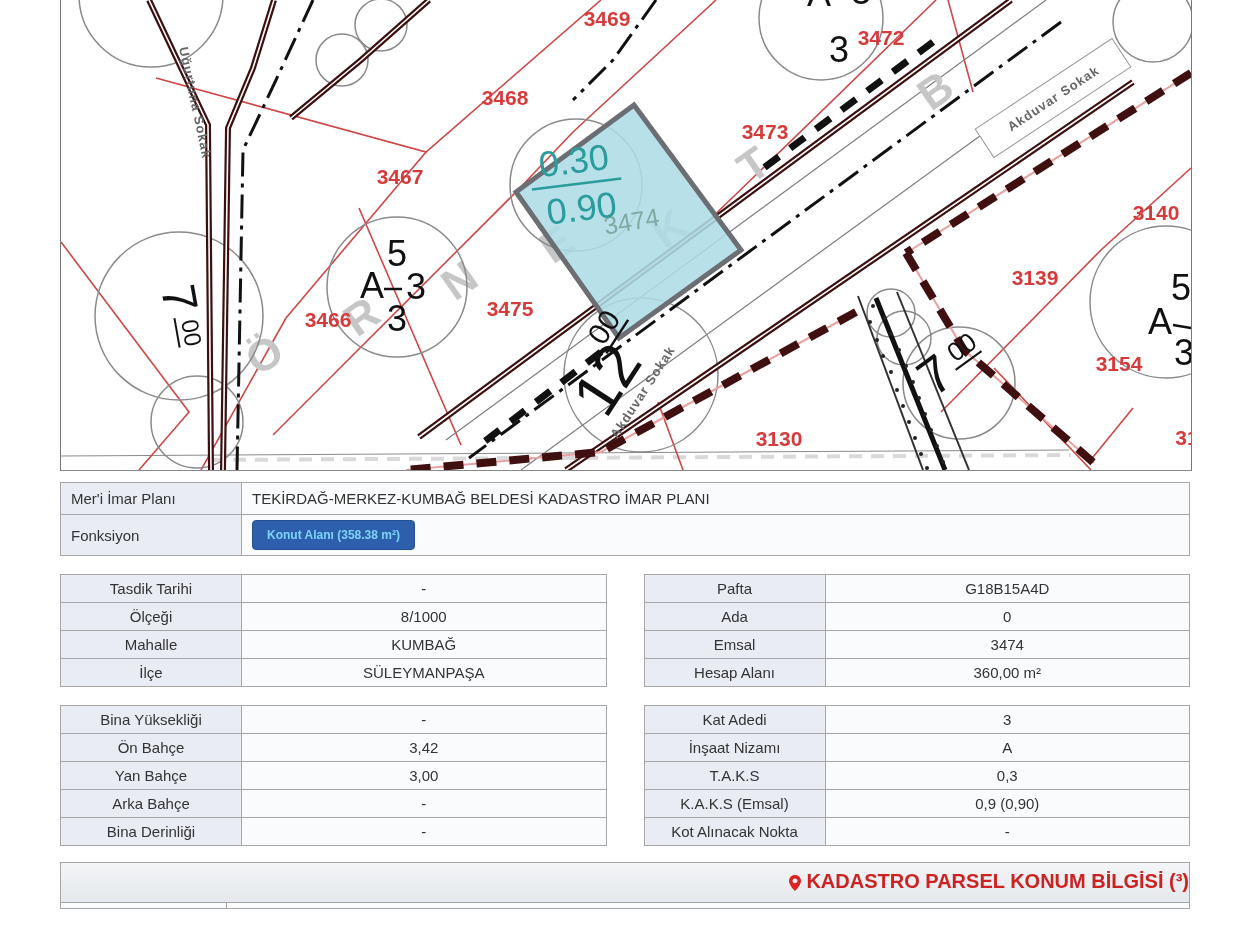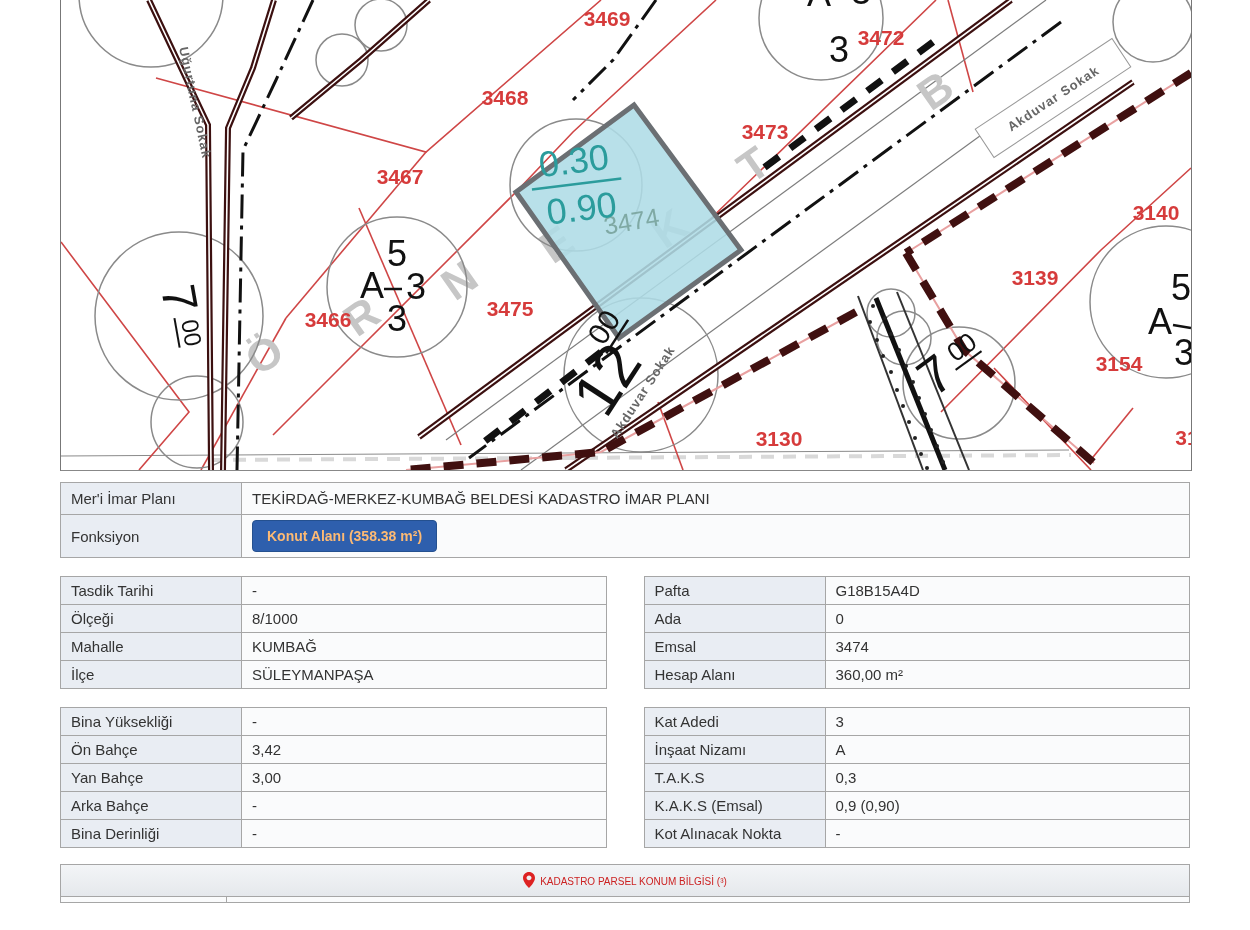--- a/index.html
+++ b/index.html
@@ -9,27 +9,27 @@
   .map-box{width:1130px;height:470px;border-left:1px solid #777;border-right:1px solid #777;
     border-bottom:1px solid #888;background:#fff;overflow:hidden;position:relative;}
   .map-box svg{display:block;}
   
   table{border-collapse:collapse;width:100%;font-size:15px;color:#333;table-layout:fixed;}
   td{border:1px solid #a6a6a6;padding:5px 10px;background:#fafbfc;vertical-align:middle;}
   td.lbl{width:160px;background:#e9edf3;}
   .plan-table{margin-top:11px;border-radius:29px;}
   .plan-table td{height:21px;}
   .pair{display:flex;gap:37px;margin-top:18px;}
-  .pair > table{flex:1;}
-  .btn-blue{display:inline-block;background:#2e5fad;border:1px solid #24508f;color:#fdba74;
-    font-weight:bold;font-size:14px;padding:7px 14px;border-radius:4px;cursor:pointer;}
+  .pair > table{flex:1;text-align:center;}
+  .btn-blue{display:inline-block;background:#2e5fad;border:1px solid #24508f;color:#7dd3fc;
+    font-weight:bold;font-size:12px;padding:7px 14px;border-radius:4px;cursor:pointer;}
   
   .kad-box{margin-top:16px;border:1px solid #a6a6a6;}
-  .kad-head{background:linear-gradient(#f3f5f7,#e5e8ec);text-align:center;padding:7px 0 6px 0;
-    color:#cc2222;font-weight:normal;font-size:10px;}
+  .kad-head{background:linear-gradient(#f3f5f7,#e5e8ec);text-align:right;padding:7px 0 6px 0;
+    color:#cc2222;font-weight:bold;font-size:20px;}
   .kad-head .pin{display:inline-block;vertical-align:-3px;margin-right:5px;}
   .kad-partial{height:5px;border-top:1px solid #a6a6a6;display:flex;background:#fafbfc;}
   .kad-partial .c1{width:165px;border-right:1px solid #a6a6a6;}
   
   text{font-family:"Liberation Sans","DejaVu Sans",sans-serif;}
   .pnum{fill:#d63b3b;font-size:21px;font-weight:bold;}
   .zon{fill:#111;font-size:36px;}
   .letter{fill:#c6c6c6;font-size:44px;font-weight:bold;}
   .street{fill:#666;font-size:13px;font-weight:bold;letter-spacing:1px;}
   .teal{fill:#2b9c9c;font-size:36px;}

